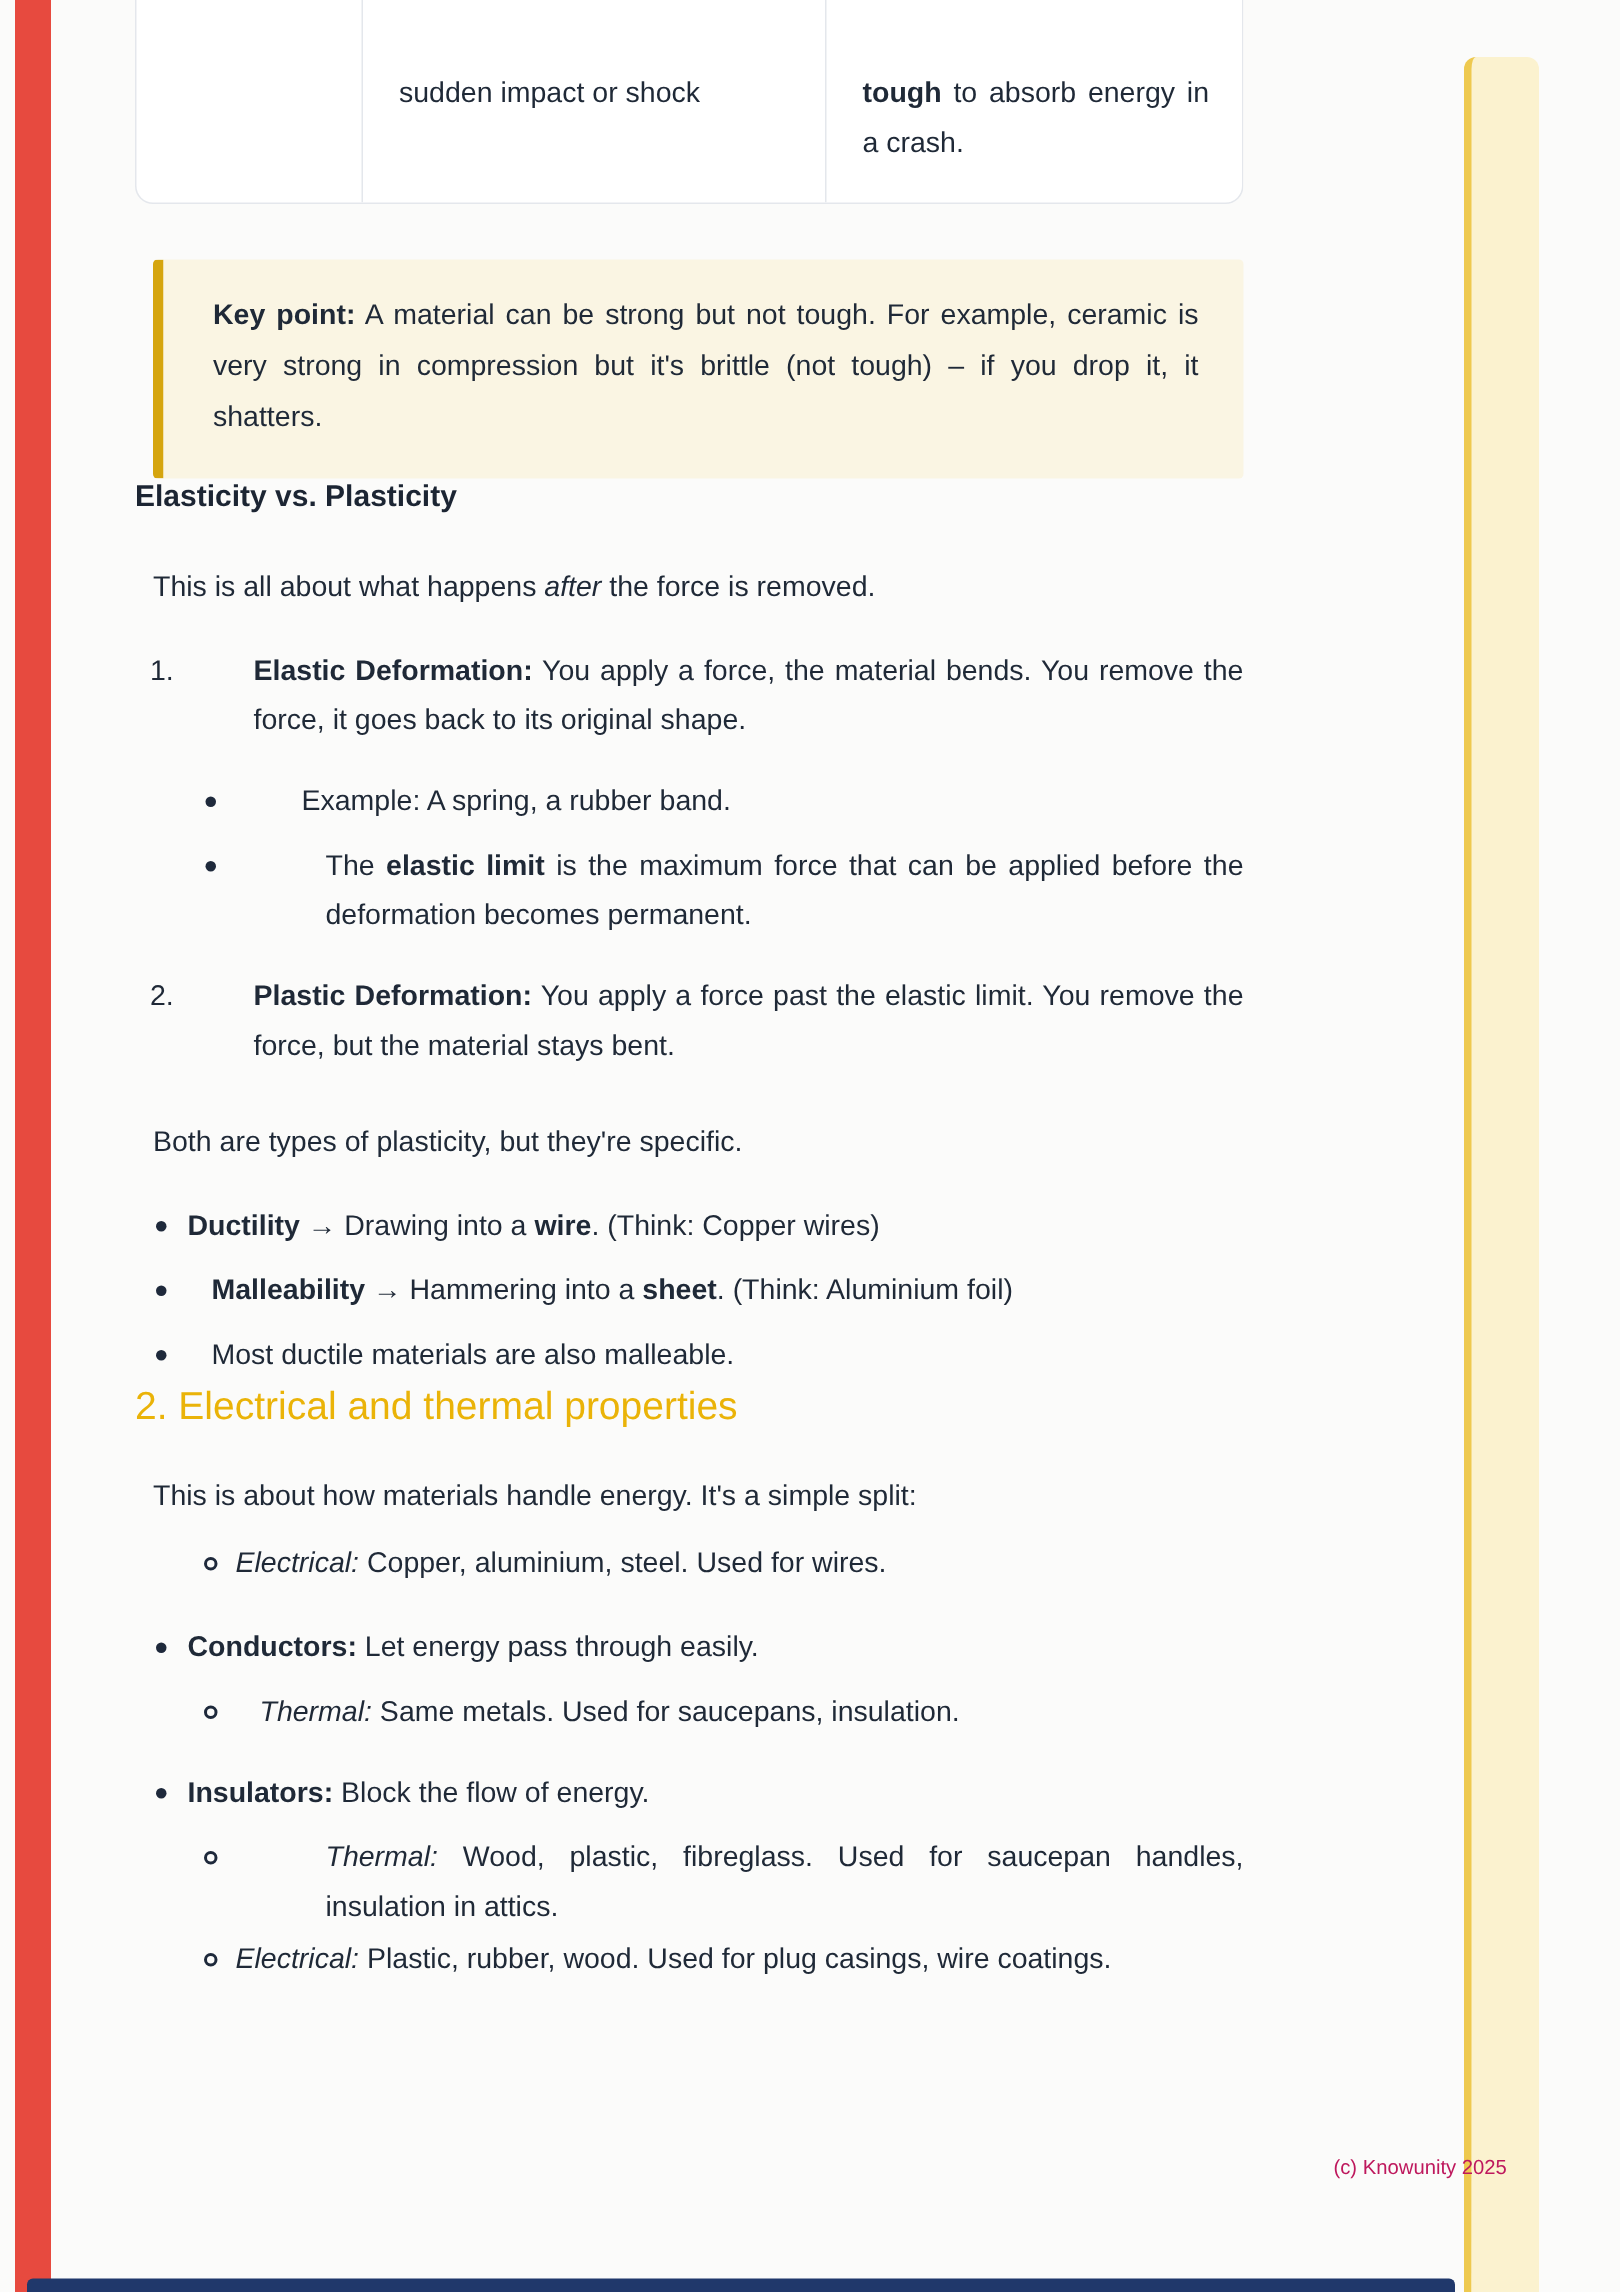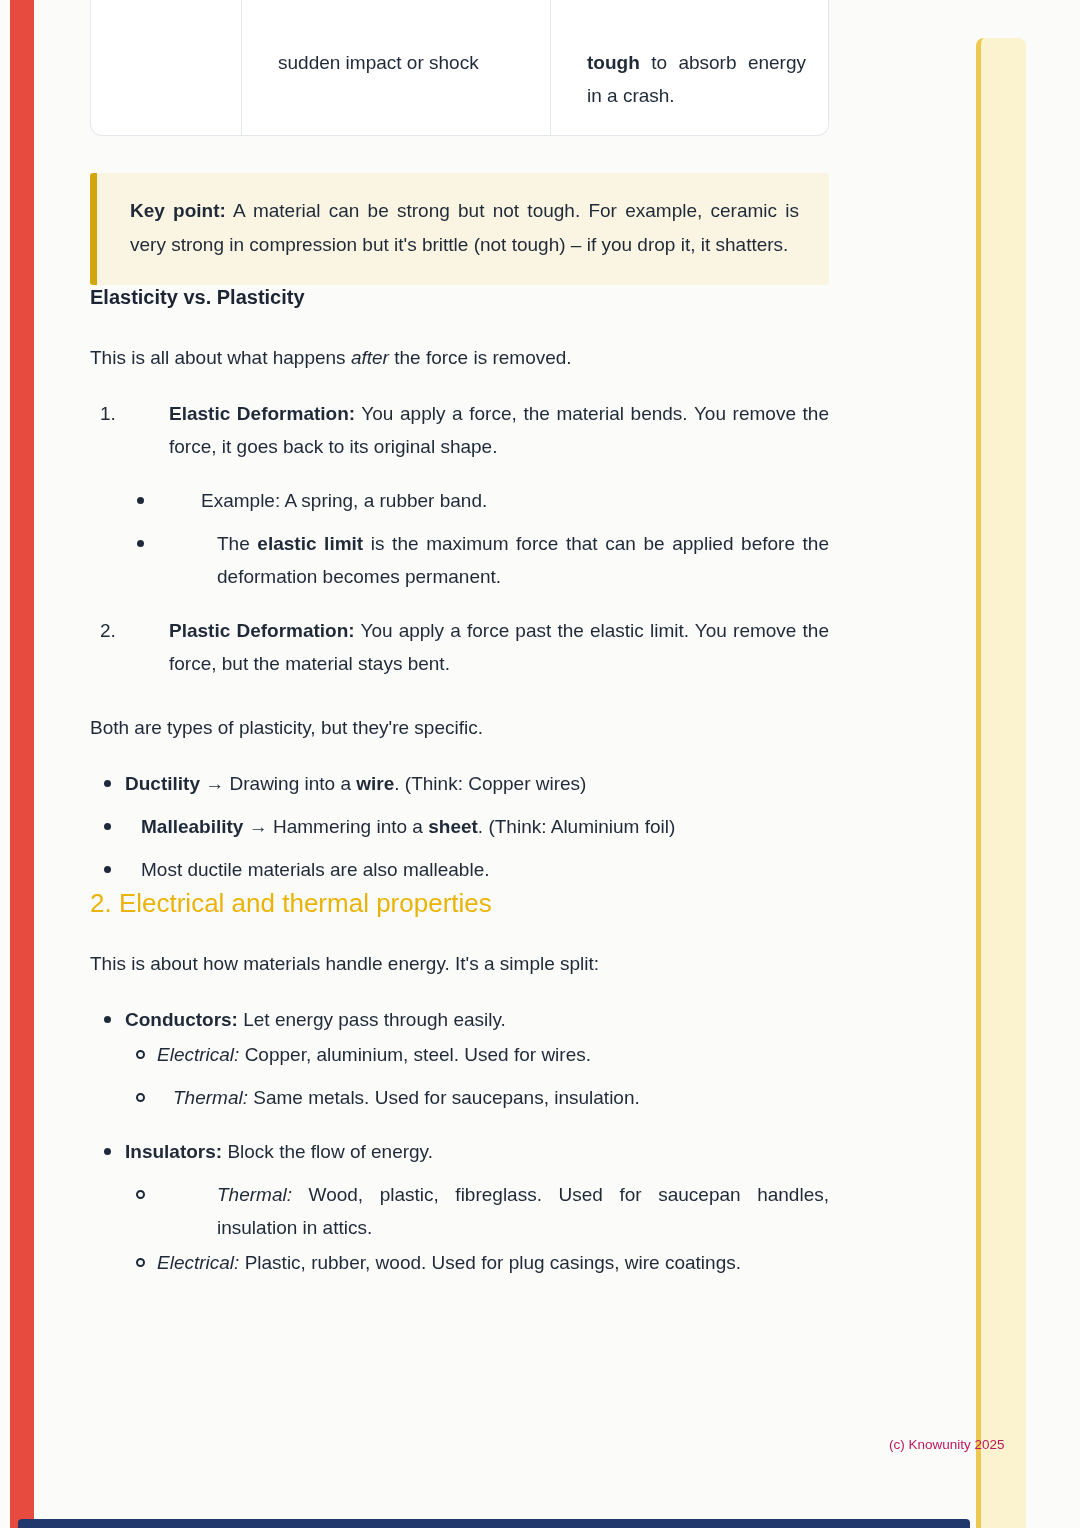--- a/index.html
+++ b/index.html
@@ -21,34 +21,34 @@
   .bottom-edge-bar{position:absolute;left:18px;bottom:0;width:952px;height:9px;background:#20386b;border-radius:4px 4px 0 0;}
 
   .content{position:absolute;left:90px;top:0;width:739px;}
 
   
   .table-frag{
     display:grid;grid-template-columns:150px 265px 324px;
     border:1px solid #e4e7ec;border-top:none;border-radius:0 0 12px 12px;
     background:#ffffff;height:136px;box-sizing:border-box;overflow:hidden;
   }
-  .table-frag .cell{padding:46px 24px 0 36px;font-size:19px;line-height:33px;box-sizing:border-box;}
+  .table-frag .cell{padding:46px 24px 0 24px;font-size:19px;line-height:33px;box-sizing:border-box;}
   .table-frag .cell + .cell{border-left:1px solid #e4e7ec;}
 
   
   .callout{
     margin-top:37px;background:#faf5e3;border-left:7px solid #d5a50e;
-    padding:21px 30px 23px 33px;border-radius:3px;box-sizing:border-box;
+    padding:21px 30px 23px 33px;border-radius:3px;box-sizing:border-box;margin-left:12px;
   }
   .callout p{margin:0;font-size:19px;line-height:34px;text-align:justify;}
 
   h3.subhead{font-size:20px;line-height:25px;font-weight:700;color:#1c2533;margin:0;}
   h2.section{font-size:26px;line-height:34px;font-weight:400;color:#eab308;margin:0;}
 
-  .para{font-size:19px;line-height:33px;margin:0;}
+  .para{font-size:19px;line-height:33px;margin:12px;}
 
   .row{display:flex;font-size:19px;line-height:33px;}
   .row .num{flex:none;width:35px;padding-left:10px;box-sizing:border-box;}
   .row .m{flex:none;position:relative;}
   .row .m1{width:35px;}
   .row .m2{width:67px;}
   .dot::before{content:"";position:absolute;top:13px;width:7px;height:7px;border-radius:50%;background:#1e293b;}
   .m1.dot::before{left:14px;}
   .m2.dot::before{left:47px;}
   .circle::before{content:"";position:absolute;top:12px;width:9px;height:9px;border-radius:50%;border:2px solid #1e293b;box-sizing:border-box;}
@@ -128,27 +128,27 @@
     </div>
     <div class="row mt10">
       <span class="m m1 dot"></span>
       <span class="txt"><span>Most ductile materials are also malleable.</span></span>
     </div>
 
     <h2 class="section mt33">2. Electrical and thermal properties</h2>
 
     <p class="para mt27">This is about how materials handle energy. It's a simple split:</p>
 
+    <div class="row mt2">
+      <span class="m m2 circle"></span>
+      <span class="txt"><span class="seg-i">Electrical:</span><span> Copper, aluminium, steel. Used for wires.</span></span>
+    </div>
     <div class="row mt23">
       <span class="m m1 dot"></span>
       <span class="txt"><span class="seg-b">Conductors:</span><span> Let energy pass through easily.</span></span>
-    </div>
-    <div class="row mt2">
-      <span class="m m2 circle"></span>
-      <span class="txt"><span class="seg-i">Electrical:</span><span> Copper, aluminium, steel. Used for wires.</span></span>
     </div>
     <div class="row mt10">
       <span class="m m2 circle"></span>
       <span class="txt"><span class="seg-i">Thermal:</span><span> Same metals. Used for saucepans, insulation.</span></span>
     </div>
 
     <div class="row mt21">
       <span class="m m1 dot"></span>
       <span class="txt"><span class="seg-b">Insulators:</span><span> Block the flow of energy.</span></span>
     </div>

